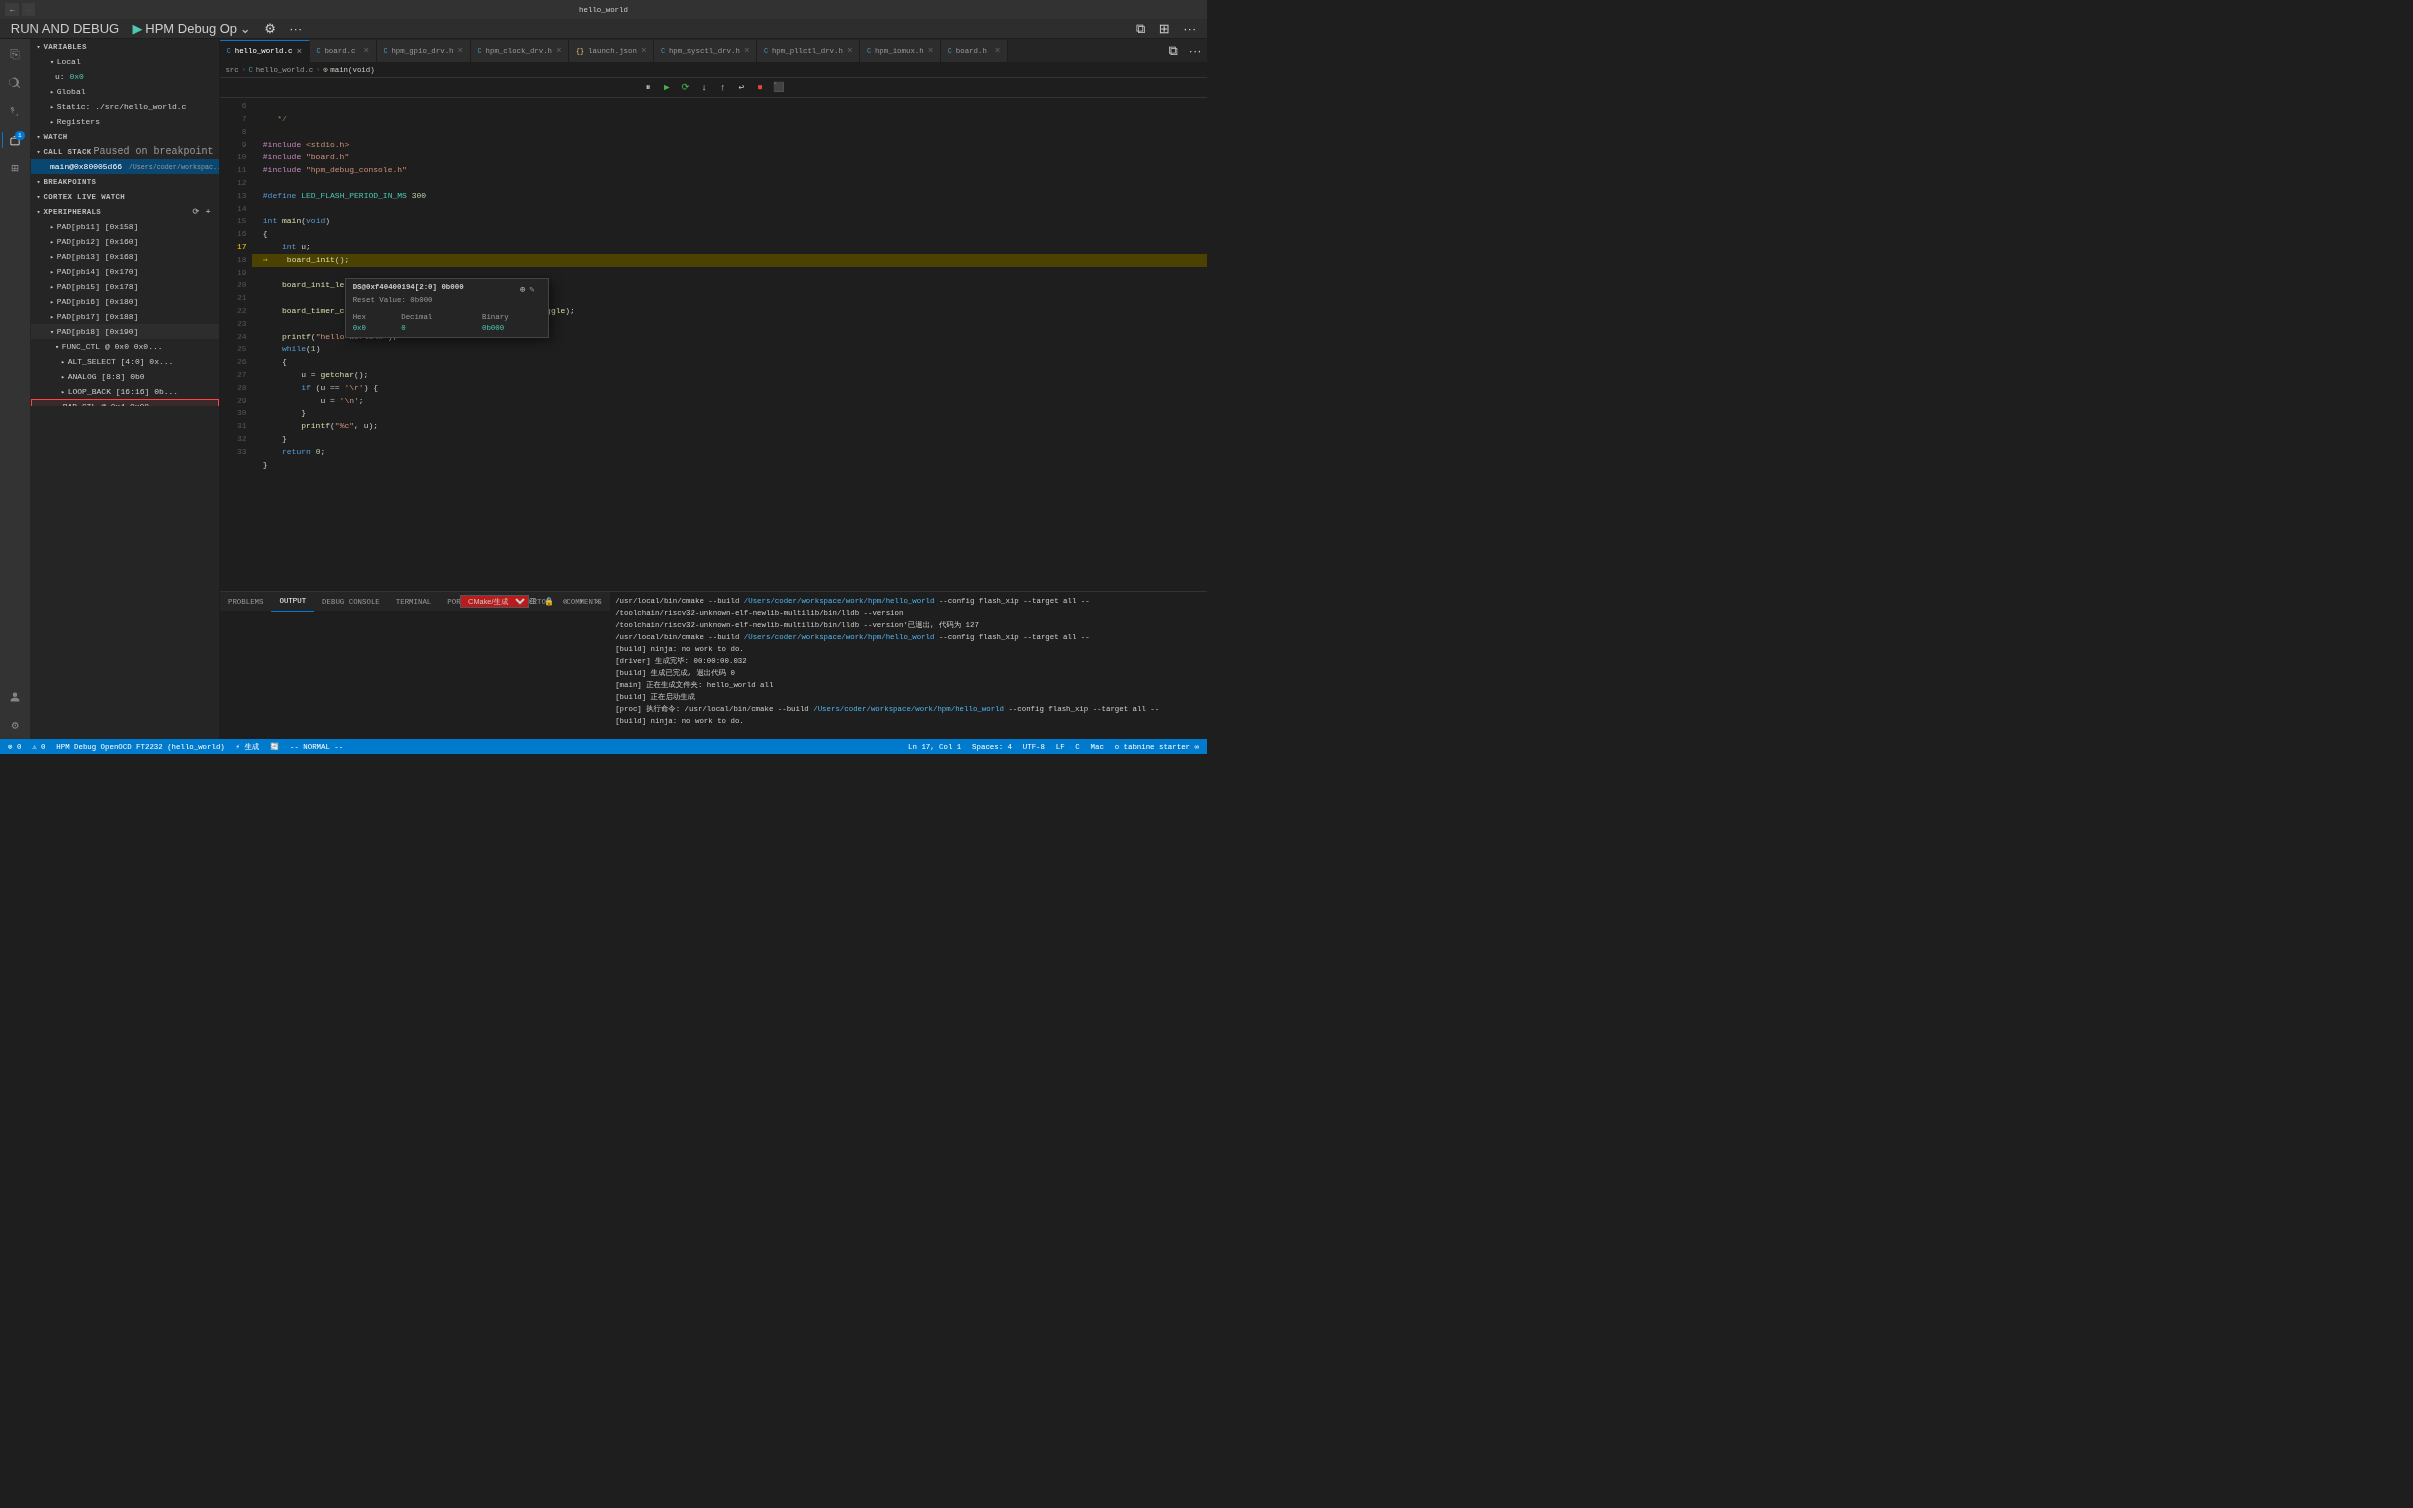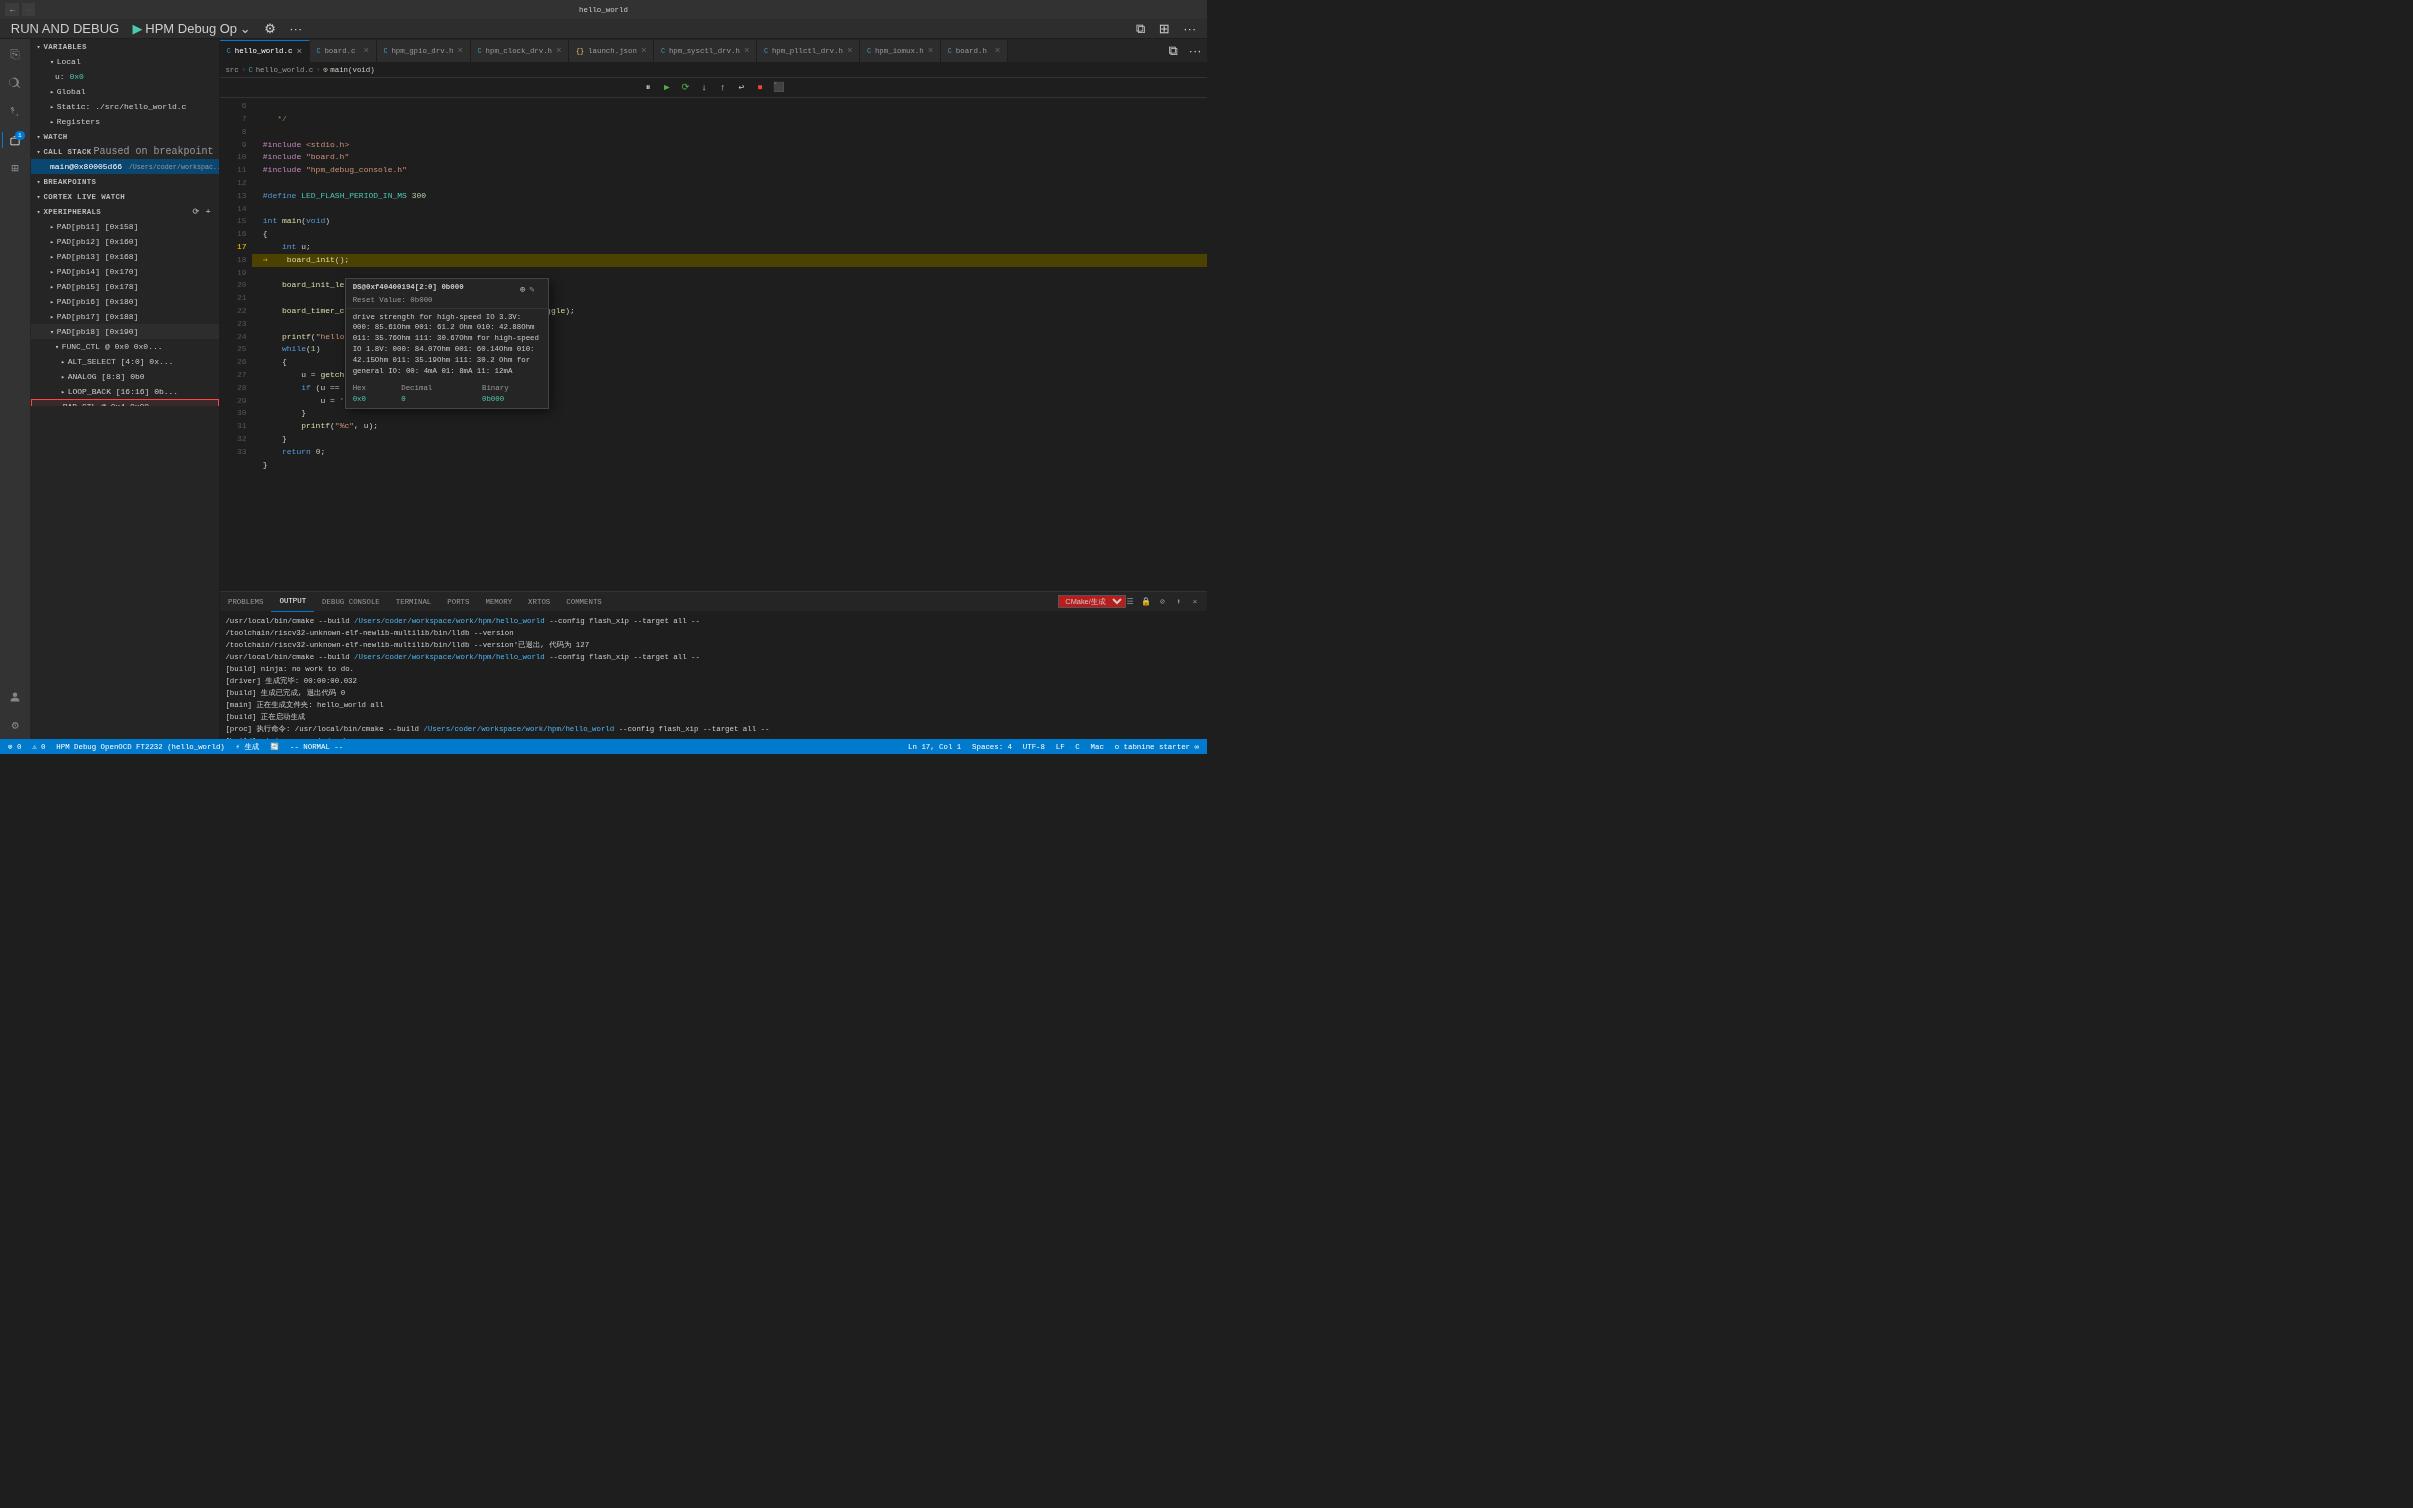--- a/index.html
+++ b/index.html
@@ -303,21 +303,20 @@
     .str { color: #ce9178; }
     .num { color: #b5cea8; }
     .macro { color: #4ec9b0; }
     .inc { color: #c586c0; text-align: center; }
     
     .panel {
       height: 148px;
       background: #1e1e1e;
       border-top: 0.7px solid #333;
       display: flex;
-      flex-direction: column;
       flex-shrink: 0;
     }
     .panel-tabs {
       height: 20px;
       background: #252526;
       display: flex;
       align-items: center;
       gap: 0;
       border-bottom: 0.7px solid #1e1e1e;
       flex-shrink: 0;
@@ -791,21 +790,20 @@
 
         <div class="popup-overlay">
           <div class="popup-title">
             <span>DS@0xf40400194[2:0]    0b000</span>
             <div class="popup-icons">
               <span class="popup-icon-btn">⊕</span>
               <span class="popup-icon-btn">✎</span>
             </div>
           </div>
           <div class="popup-reset">Reset Value: 0b000</div>
-          <div class="popup-desc">drive strength for high-speed IO 3.3V: 000: 85.61Ohm 001: 61.2 Ohm 010: 42.88Ohm 011: 35.76Ohm 111: 30.67Ohm for high-speed IO 1.8V: 000: 84.07Ohm 001: 60.14Ohm 010: 42.15Ohm 011: 35.19Ohm 111: 30.2 Ohm for general IO: 00: 4mA 01: 8mA 11: 12mA</div>
           <table class="popup-table">
             <tbody>
                 <tr>
               <th>Hex</th>
               <th>Decimal</th>
               <th>Binary</th>
             </tr>
             <tr class="data-row">
               <td>0x0</td>
               <td>0</td>

